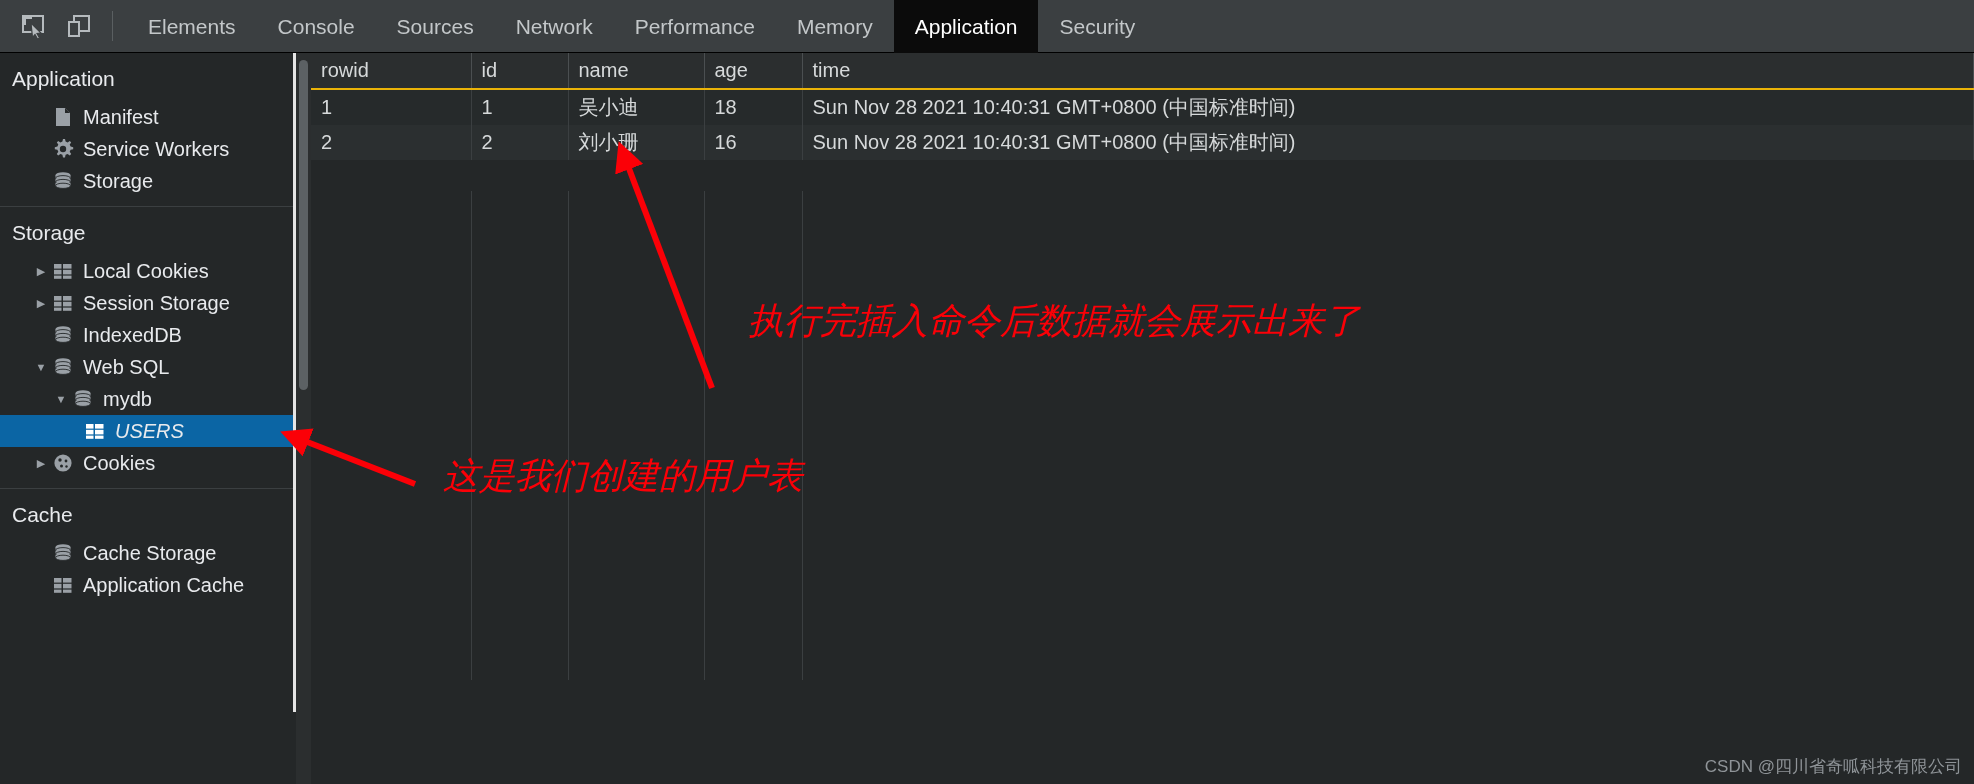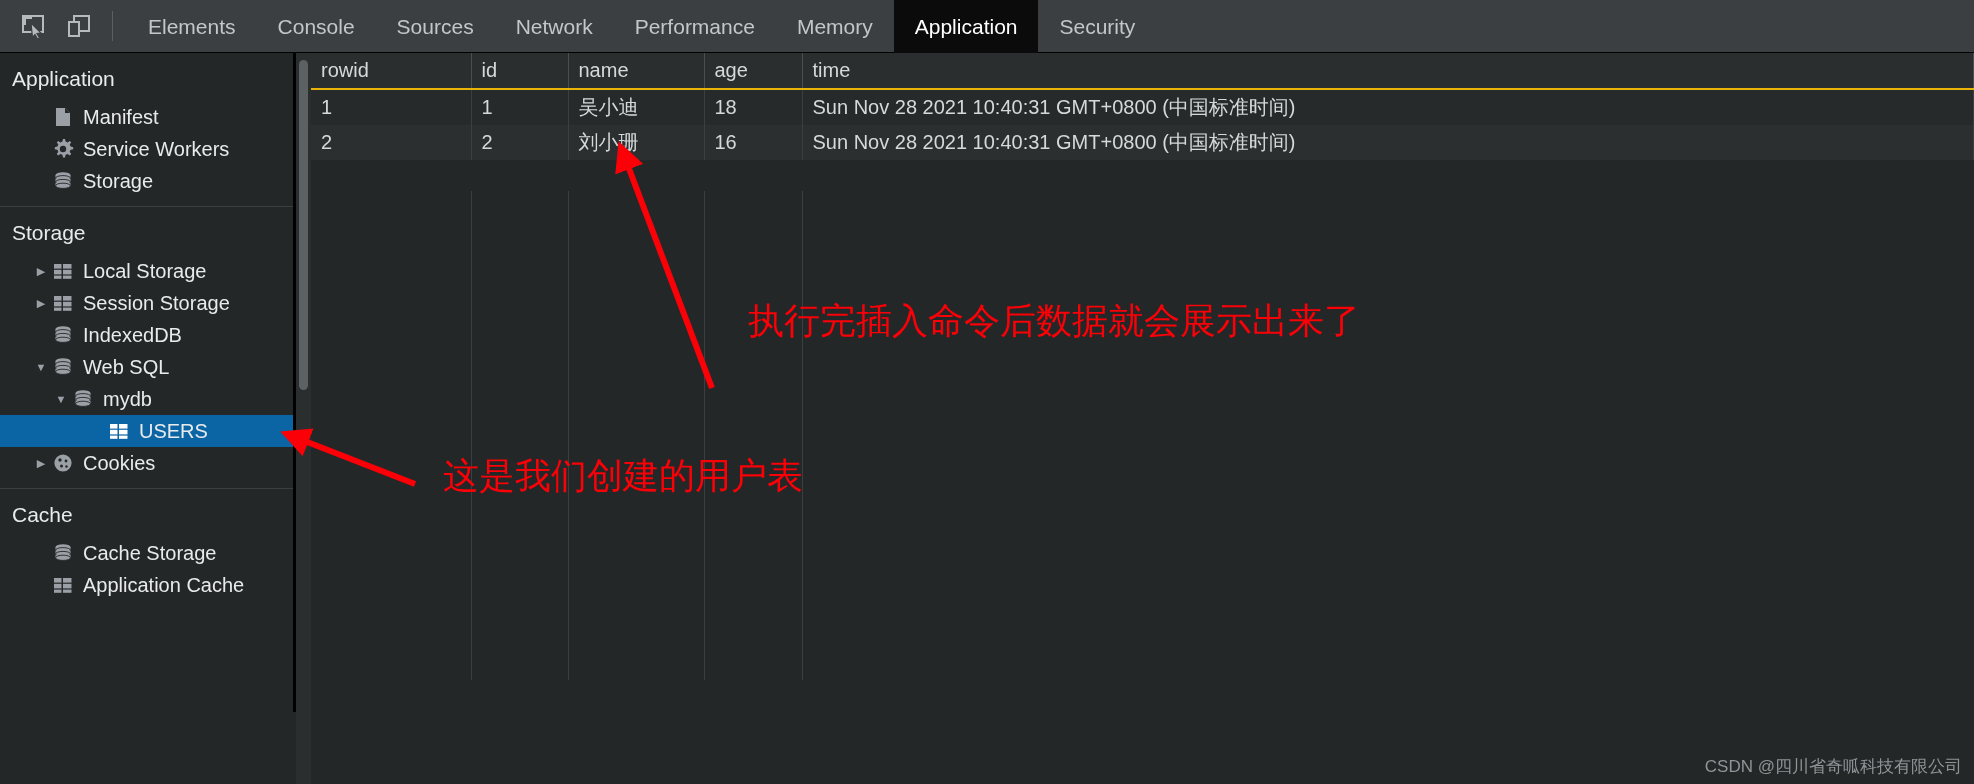--- a/index.html
+++ b/index.html
@@ -2,21 +2,21 @@
 <html><head>
 <meta charset="utf-8">
 <style>
   * { box-sizing: border-box; margin: 0; padding: 0; }
   html, body {
     width: 1974px; height: 784px;
     background: #242728;
     font-family: "Liberation Sans", "DejaVu Sans", sans-serif;
     overflow: hidden;
   }
-  #root { position: relative; width: 1974px; height: 712px; background: #000000; }
+  #root { position: relative; width: 1974px; height: 712px; background: #e5e5e5; }
 
   
   .tabbar {
     position: absolute; top: 0; left: 0; width: 1974px; height: 53px;
     background: #3b3f41;
     border-bottom: 1px solid #000;
     display: flex; align-items: center;
   }
   .tool-icon-wrap { display: flex; align-items: center; height: 53px; padding-left: 10px; }
   .tool-icon {
@@ -54,21 +54,21 @@
     color: #9aa0a6; font-size: 11px;
   }
   .side-item .twisty.empty { color: transparent; }
   .side-item .sicon {
     width: 26px; min-width: 26px; display: flex; align-items: center; justify-content: center;
     margin-right: 7px;
   }
   .side-item .slabel { font-size: 20px; }
   .indent-1 { padding-left: 32px; }
   .indent-2 { padding-left: 52px; }
-  .indent-3 { padding-left: 88px; }
+  .indent-3 { padding-left: 64px; font-style: italic; }
 
   
   .side-scroll {
     position: absolute; left: 299px; top: 60px; width: 9px; height: 330px;
     background: #5c6164; border-radius: 5px;
   }
   .side-scroll-track {
     position: absolute; left: 296px; top: 53px; width: 15px; height: 731px;
     background: #2b2e2f;
   }
@@ -133,20 +133,21 @@
   .visible-columns-input::placeholder { color: #9aa0a6; }
 
   
   .anno-layer {
     position: absolute; top: 0; left: 0; width: 1974px; height: 784px;
     pointer-events: none;
   }
   .anno-text {
     position: absolute; color: #fb0007; white-space: nowrap;
     font-family: "Liberation Sans", "DejaVu Sans", sans-serif;
+    font-style: italic;
   }
   #anno-top { left: 748px; top: 297px; font-size: 36px; }
   #anno-bottom { left: 443px; top: 452px; font-size: 36px; }
 
   .watermark {
     position: absolute; right: 12px; bottom: 6px;
     color: #8f9498; font-size: 17px; white-space: nowrap;
   }
 </style>
 </head>
@@ -230,21 +231,21 @@
         <span class="sicon">
           <svg width="22" height="20" viewBox="0 0 22 20">
             <rect x="2" y="3" width="7.5" height="4.6" fill="#9aa0a6"></rect>
             <rect x="11" y="3" width="8.5" height="4.6" fill="#9aa0a6"></rect>
             <rect x="2" y="8.8" width="7.5" height="4.6" fill="#9aa0a6"></rect>
             <rect x="11" y="8.8" width="8.5" height="4.6" fill="#9aa0a6"></rect>
             <rect x="2" y="14.6" width="7.5" height="3.2" fill="#9aa0a6"></rect>
             <rect x="11" y="14.6" width="8.5" height="3.2" fill="#9aa0a6"></rect>
           </svg>
         </span>
-        <span class="slabel">Local Storage</span>
+        <span class="slabel">Local Cookies</span>
       </div>
       <div class="side-item indent-1">
         <span class="twisty">▶</span>
         <span class="sicon">
           <svg width="22" height="20" viewBox="0 0 22 20">
             <rect x="2" y="3" width="7.5" height="4.6" fill="#9aa0a6"></rect>
             <rect x="11" y="3" width="8.5" height="4.6" fill="#9aa0a6"></rect>
             <rect x="2" y="8.8" width="7.5" height="4.6" fill="#9aa0a6"></rect>
             <rect x="11" y="8.8" width="8.5" height="4.6" fill="#9aa0a6"></rect>
             <rect x="2" y="14.6" width="7.5" height="3.2" fill="#9aa0a6"></rect>

